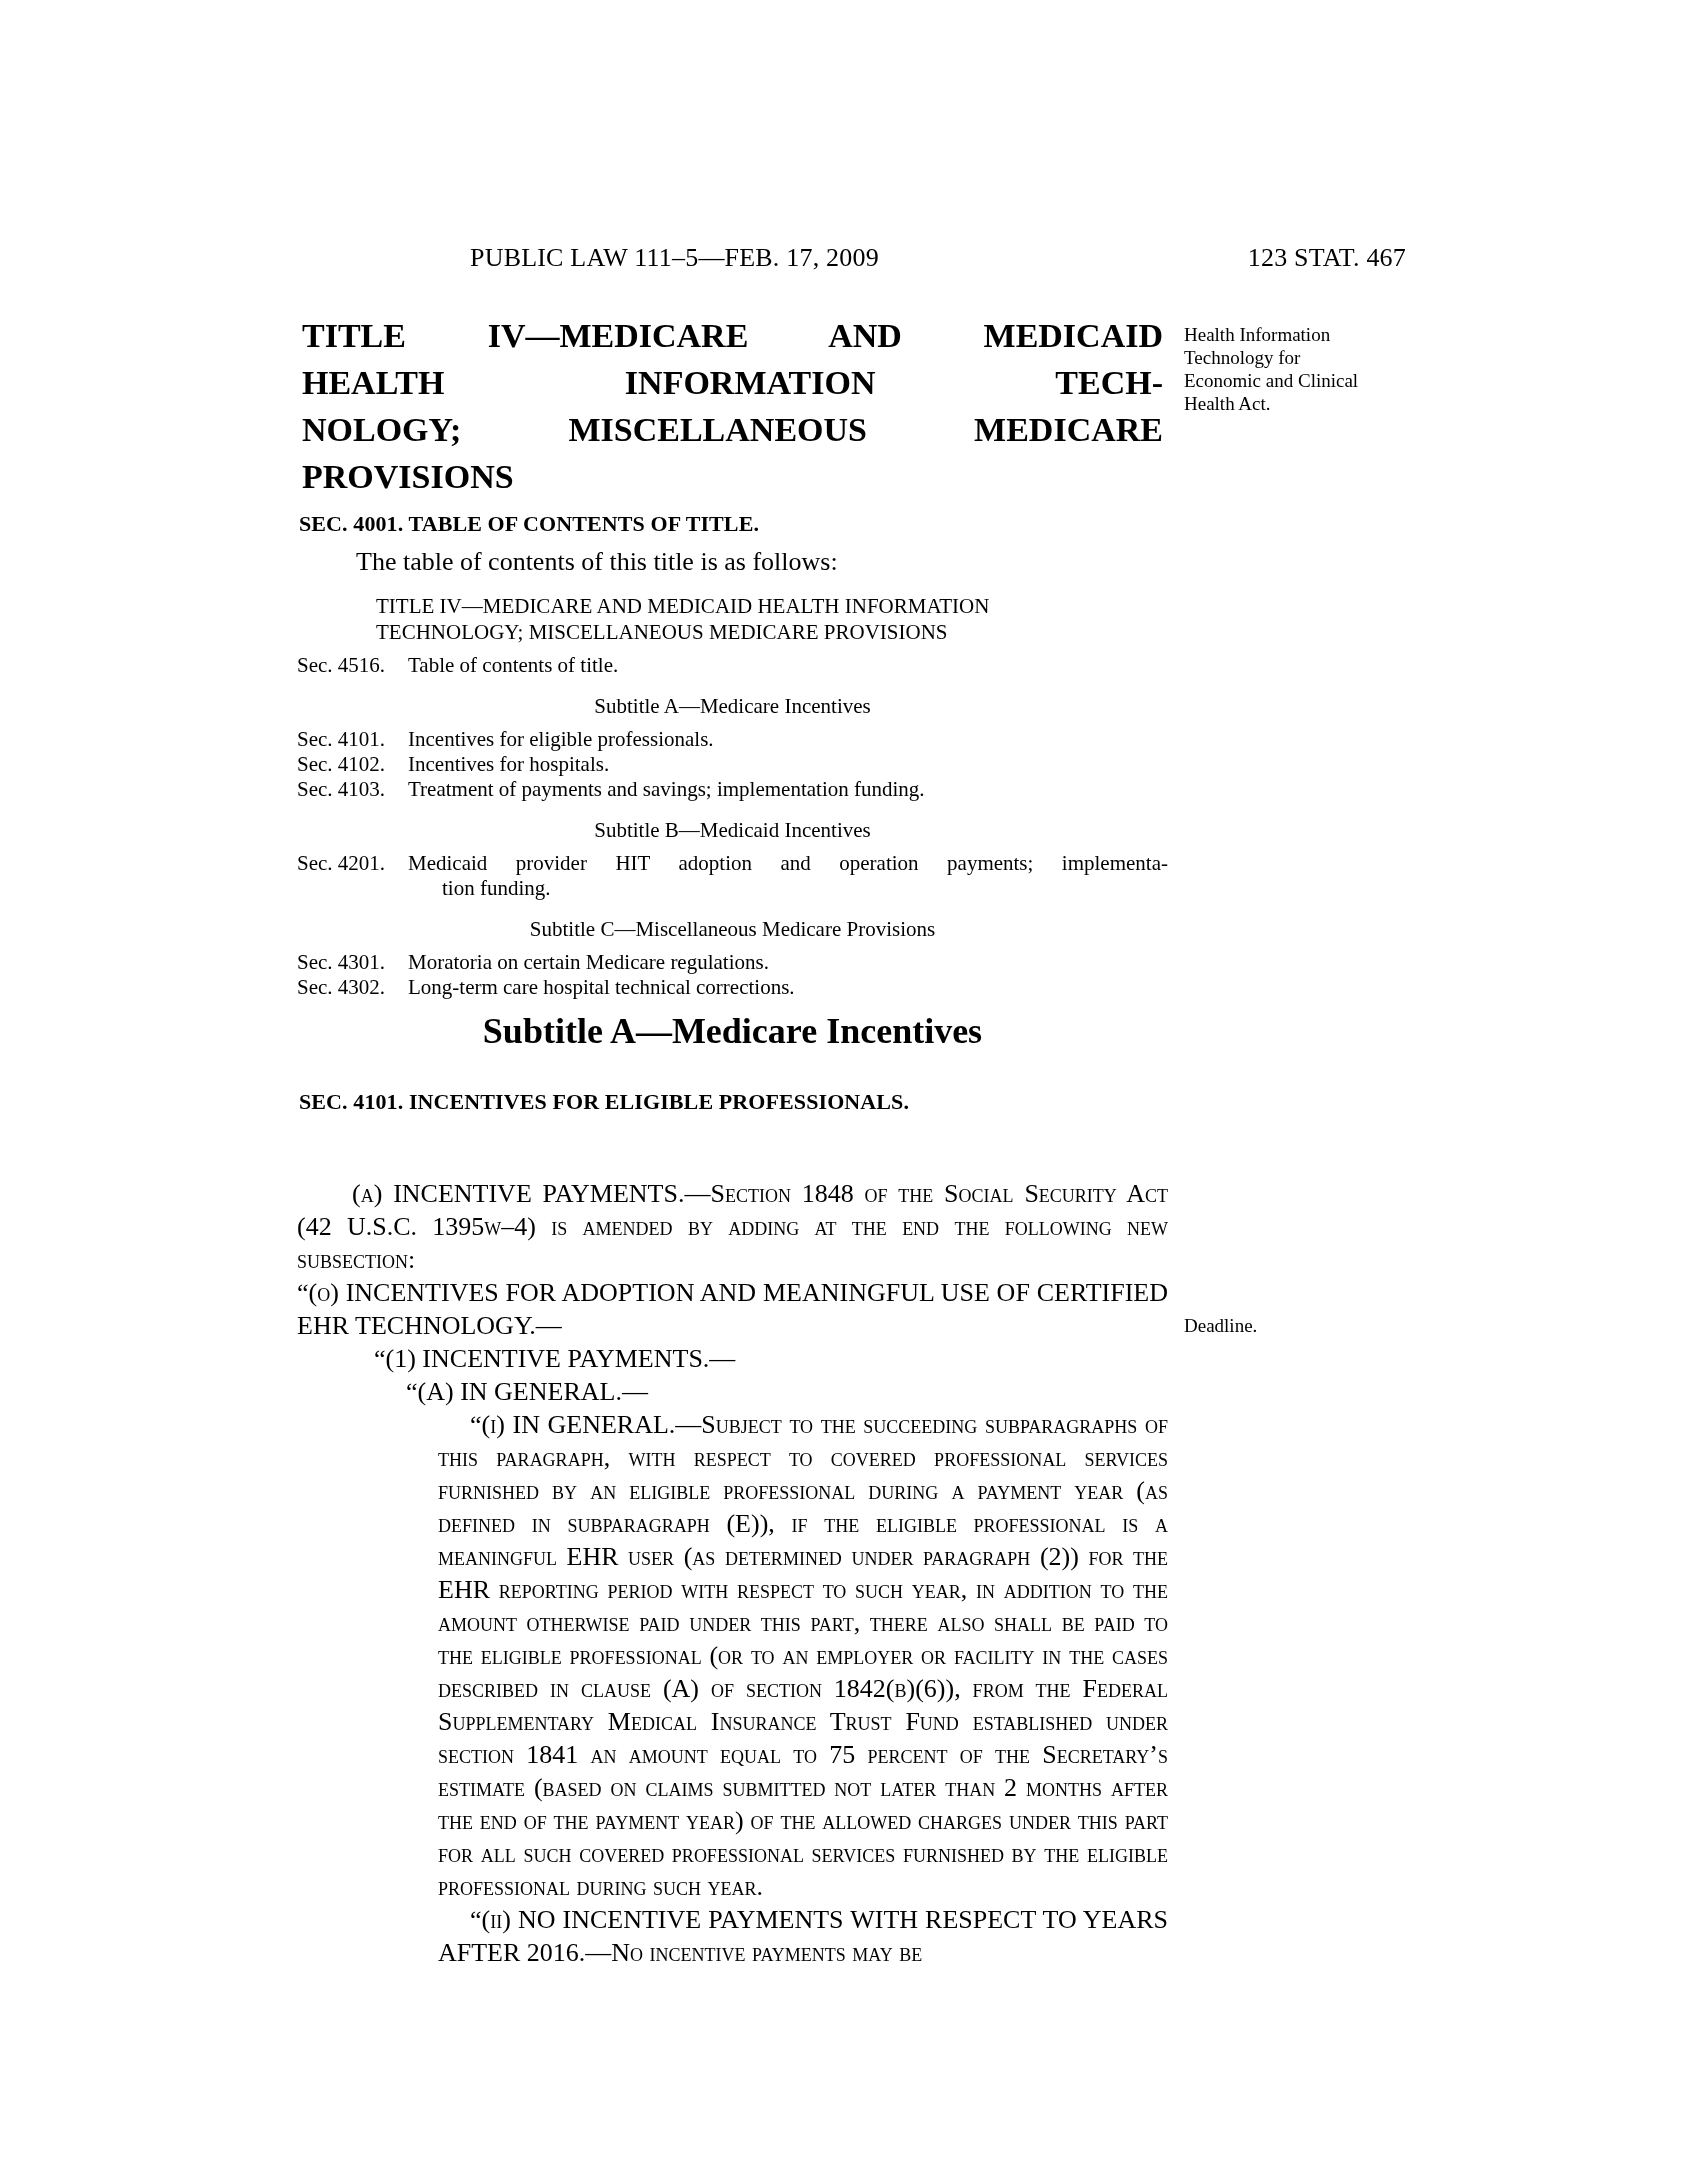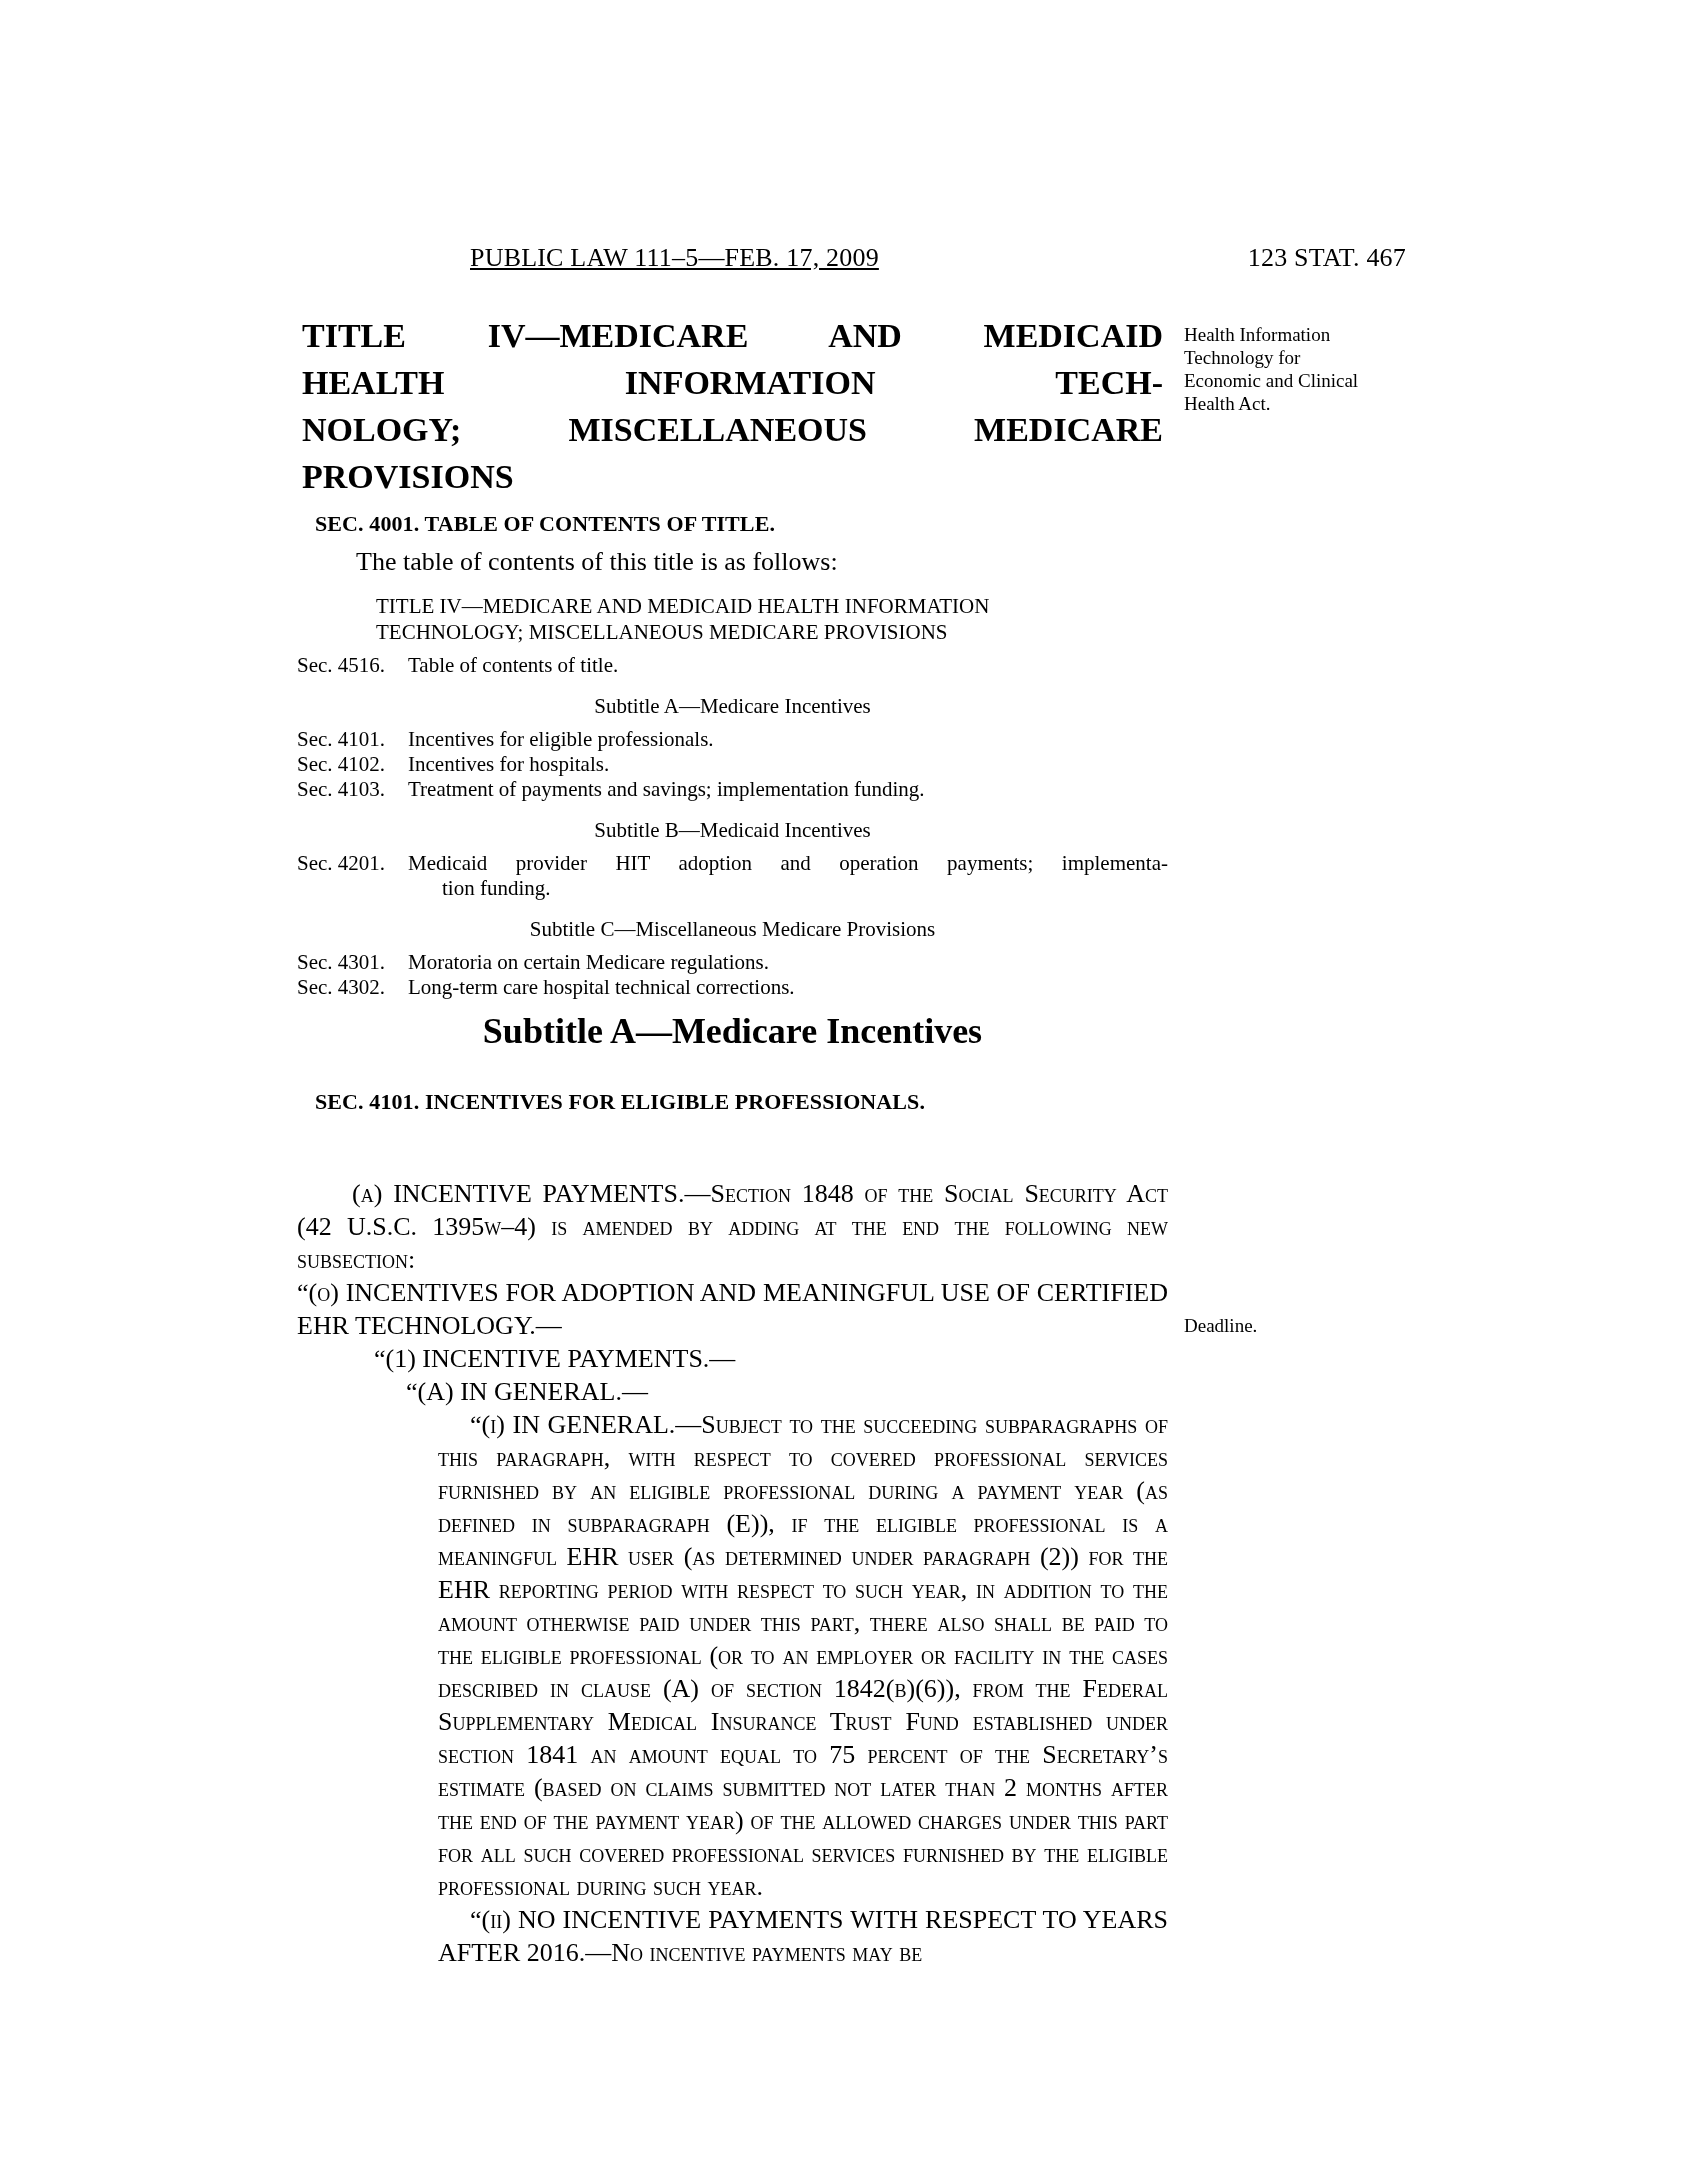--- a/index.html
+++ b/index.html
@@ -31,21 +31,20 @@
     left: 297px;
     width: 1109px;
     font-size: 26px;
     letter-spacing: 0.2px;
   }
   .runhead .left {
     position: absolute;
     left: 173px;
     top: 0;
     white-space: nowrap;
-    text-decoration: underline;
   }
   .runhead .right {
     position: absolute;
     right: 0;
     top: 0;
     white-space: nowrap;
   }
 
   
   .title-block {
@@ -88,21 +87,20 @@
     width: 198px;
   }
 
   
   .sec-head {
     position: absolute;
     left: 299px;
     font-weight: bold;
     font-size: 22px;
     letter-spacing: 0.1px;
-    margin-left: 16px;
   }
   #sec-4001 { top: 511px; }
   #sec-4101 { top: 1089px; }
 
   .lead-line {
     position: absolute;
     left: 299px;
     font-size: 26px;
   }
   #toc-intro {

